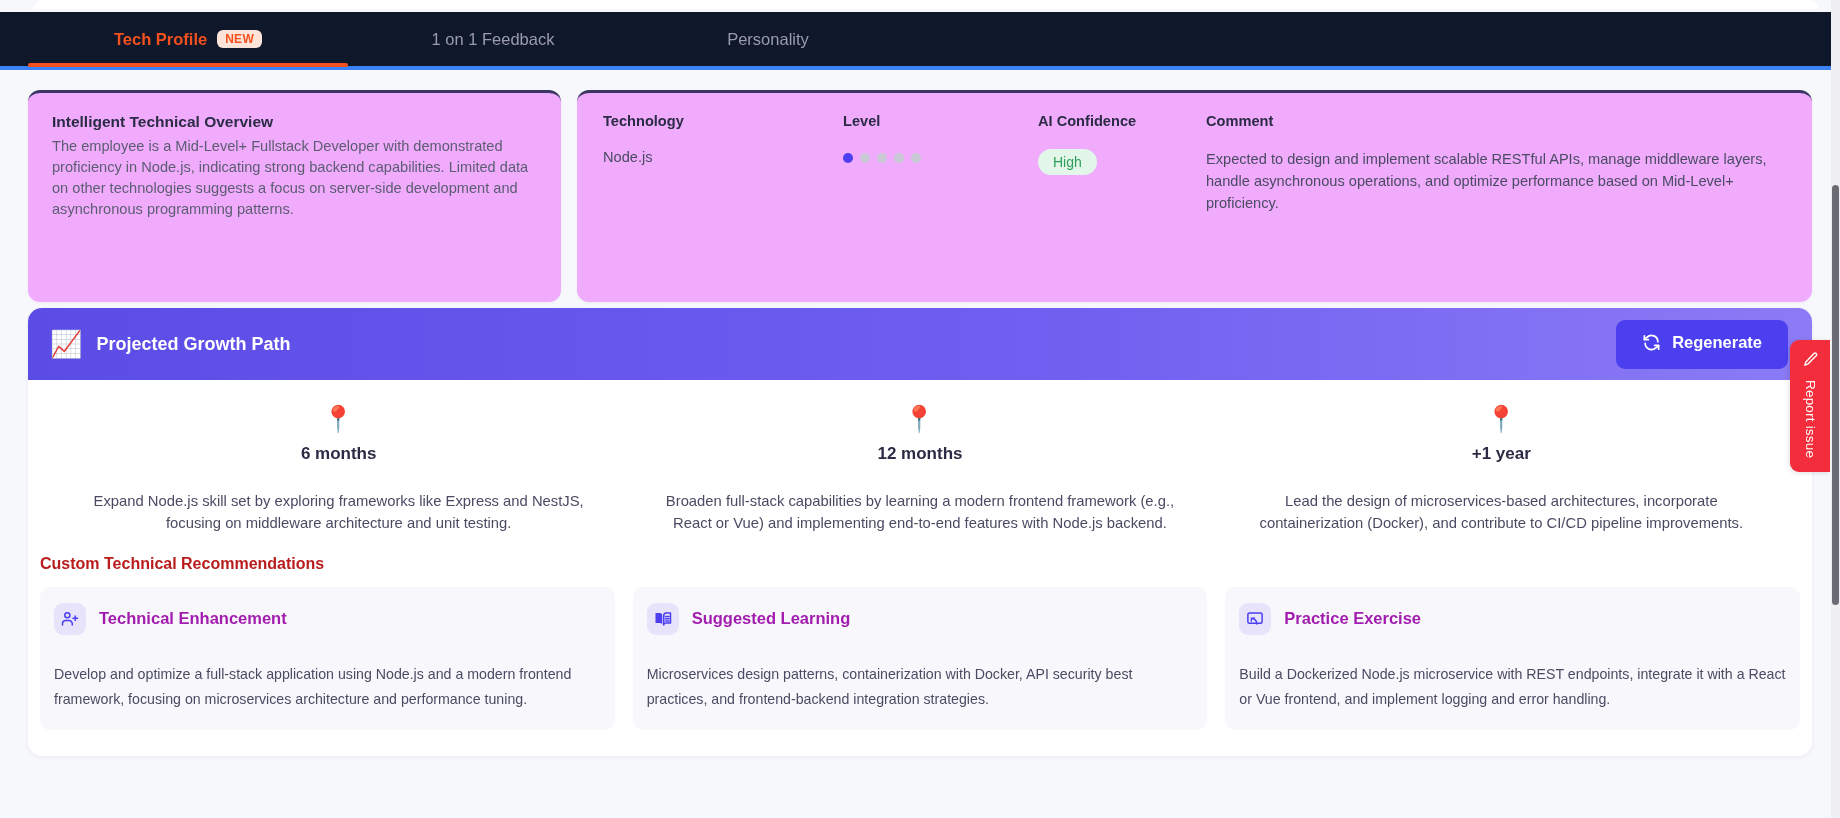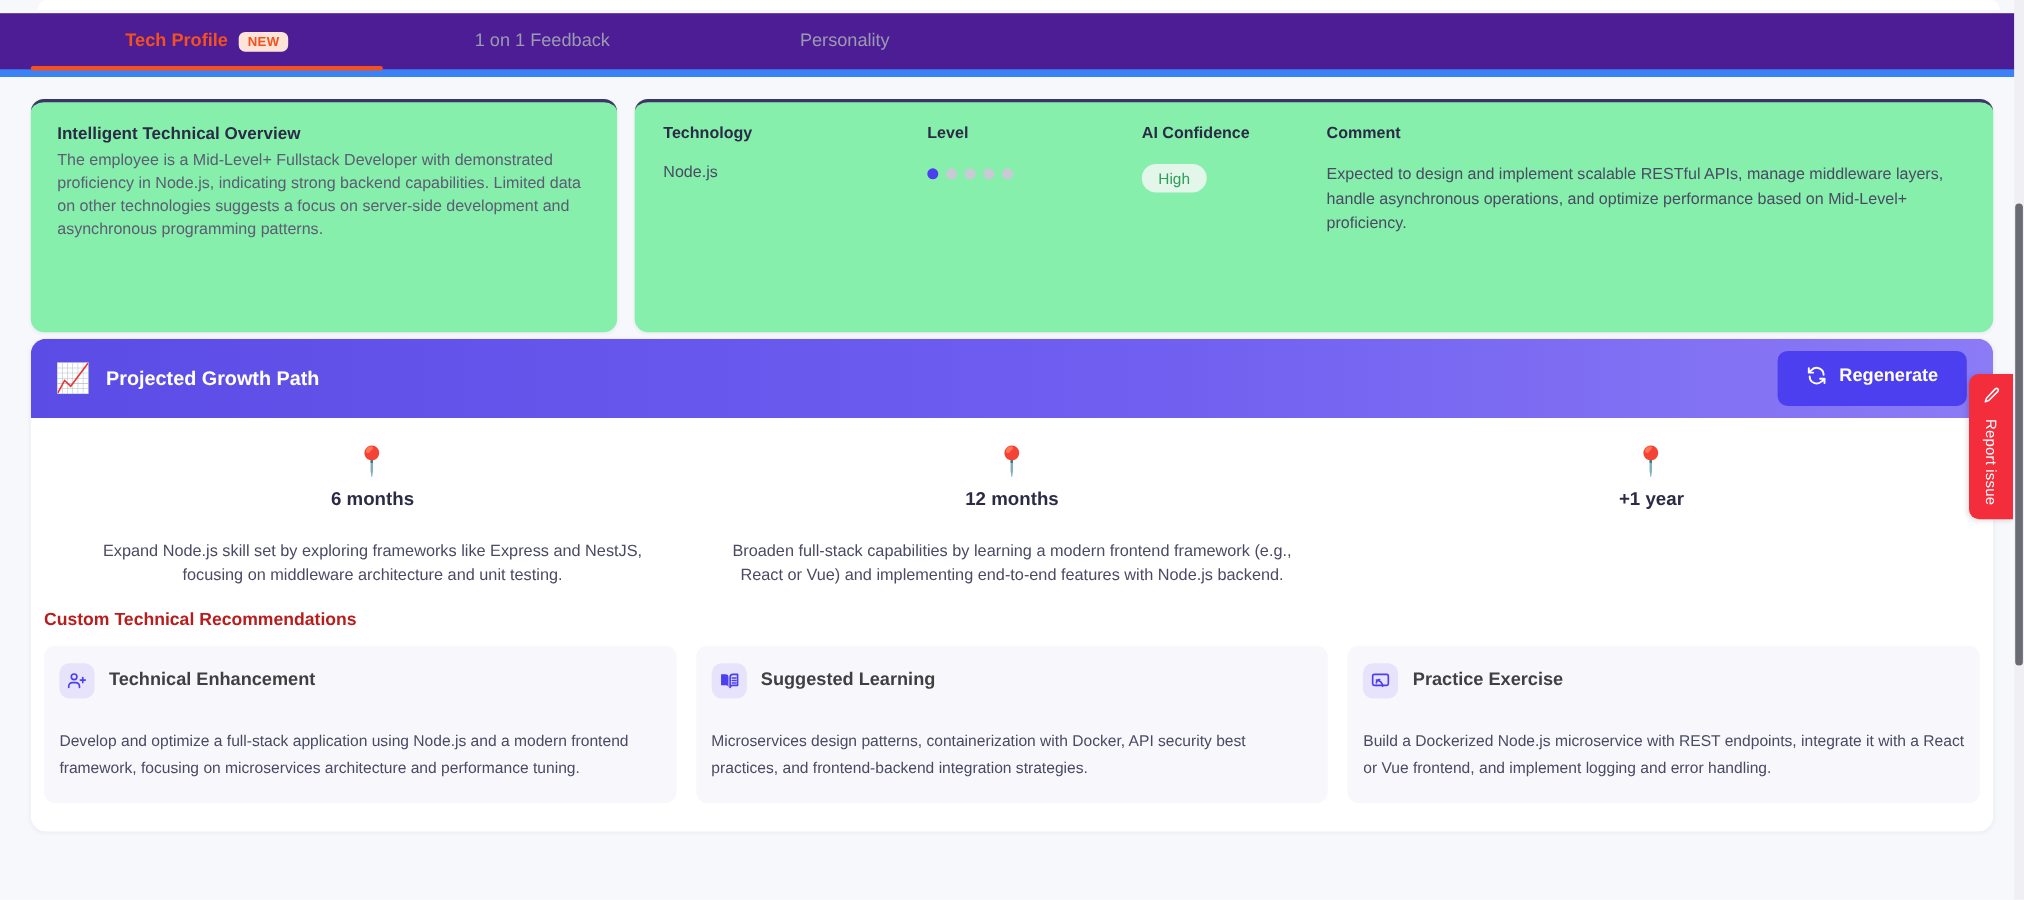--- a/index.html
+++ b/index.html
@@ -31,22 +31,22 @@
     position: absolute;
     inset: 0;
     padding: 0;
   }
 
   
   .tabbar {
     position: absolute;
     top: 12px; left: 0; right: 0;
     height: 58px;
-    background: #4c1d95;
-    border-bottom: 7px solid #3b82f6;
+    background: #0f172a;
+    border-bottom: 4px solid #3b82f6;
   }
   .tabs {
     display: flex;
     align-items: flex-start;
     height: 100%;
     padding-left: 28px;
   }
   .tab {
     position: relative;
     height: 100%;
@@ -83,21 +83,21 @@
 
   
   .card-row {
     position: absolute;
     top: 90px; left: 28px; right: 28px;
     height: 212px;
     display: flex;
     gap: 16px;
   }
   .card {
-    background: #86efac;
+    background: #f0abfc;
     border-radius: 12px;
     border-top: 3px solid #3b3663;
     box-shadow: 0 1px 3px rgba(40,40,80,.05);
   }
   .card-overview {
     width: 533px;
     padding: 20px 24px;
   }
   .card-table {
     flex: 1;
@@ -254,21 +254,21 @@
     background: #e6e3fb;
     display: flex;
     align-items: center;
     justify-content: center;
     flex: 0 0 auto;
   }
   .rec-icon svg { display: block; }
   .rec-name {
     font-size: 16.5px;
     font-weight: 600;
-    color: #404040;
+    color: #a21caf;
   }
   .rec-body {
     margin-top: 27px;
     font-size: 14.2px;
     line-height: 1.75;
     color: #4a4b63;
   }
 
   
   .report-issue {
@@ -402,20 +402,21 @@
         <div class="ms-desc">Expand Node.js skill set by exploring frameworks like Express and NestJS, focusing on middleware architecture and unit testing.</div>
       </div>
       <div class="milestone">
         <span class="pin">📍</span>
         <div class="ms-label">12 months</div>
         <div class="ms-desc">Broaden full-stack capabilities by learning a modern frontend framework (e.g., React or Vue) and implementing end-to-end features with Node.js backend.</div>
       </div>
       <div class="milestone">
         <span class="pin">📍</span>
         <div class="ms-label">+1 year</div>
+        <div class="ms-desc">Lead the design of microservices-based architectures, incorporate containerization (Docker), and contribute to CI/CD pipeline improvements.</div>
       </div>
     </div>
 
     <div class="rec-title">Custom Technical Recommendations</div>
 
     <div class="rec-row">
 
       <div class="rec-card">
         <div class="rec-head">
           <span class="rec-icon">

